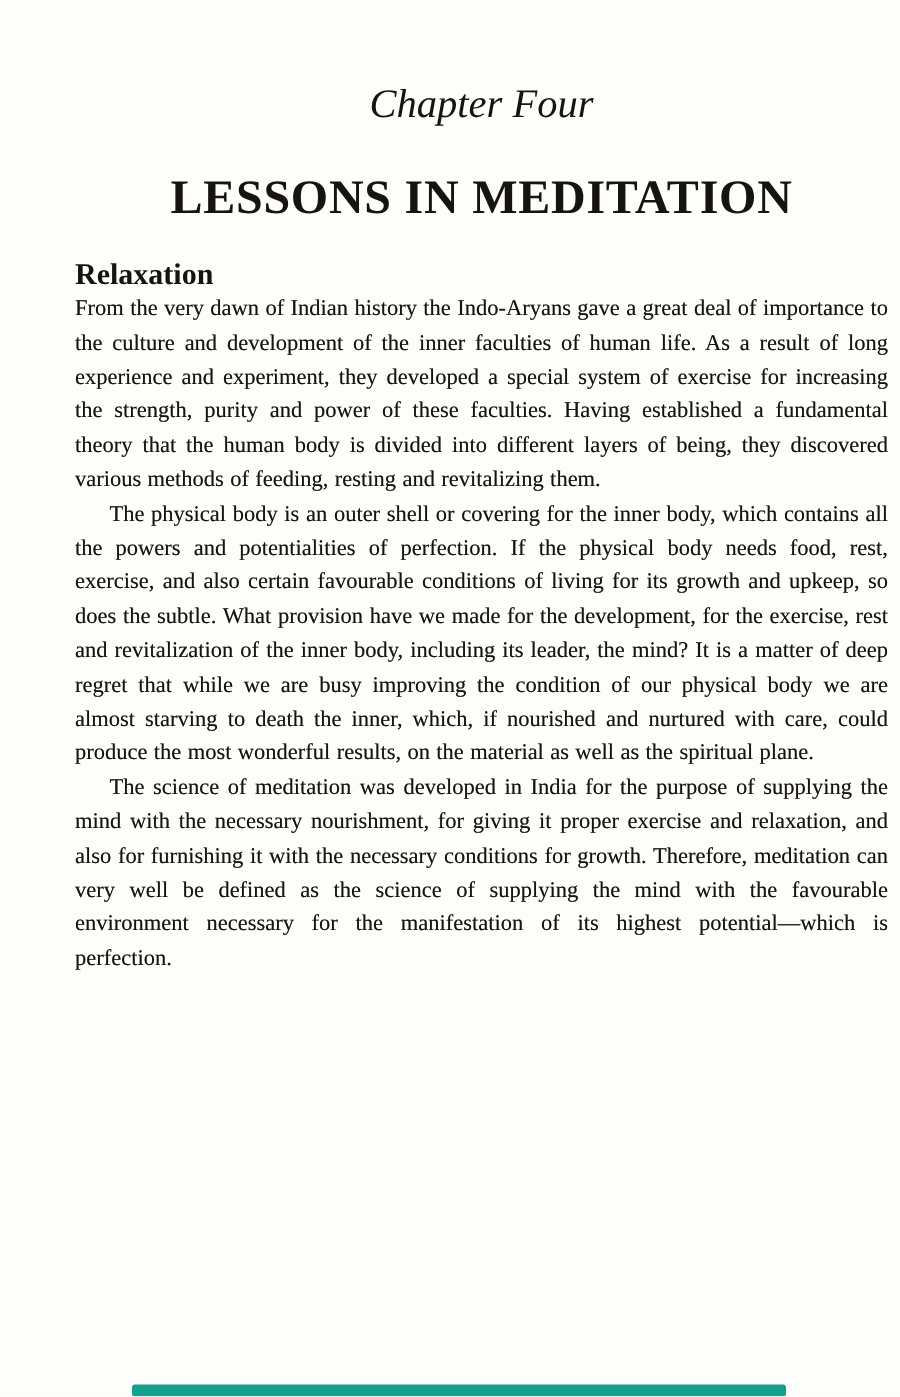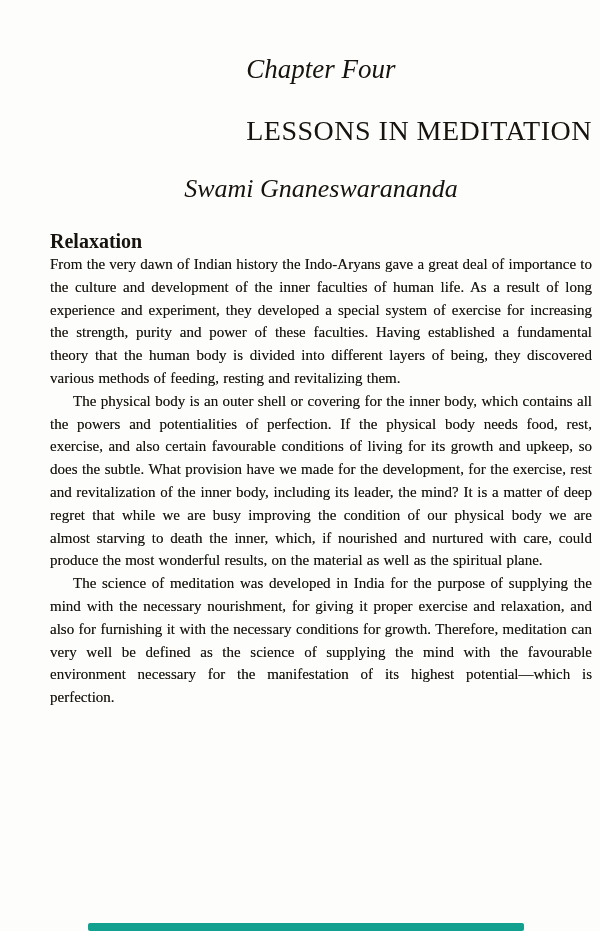--- a/index.html
+++ b/index.html
@@ -22,25 +22,25 @@
     width: 600px;
   }
   .chapter {
     font-style: italic;
     font-size: 27px;
     line-height: 30px;
     text-align: center;
     margin: 0;
   }
   .title {
-    font-size: 28px;
+    font-size: 32px;
     line-height: 30px;
-    font-weight: normal;
+    font-weight: bold;
     letter-spacing: 0.5px;
-    text-align: right;
+    text-align: center;
     margin: 32px 0 0 0;
   }
   .author {
     font-style: italic;
     font-size: 26px;
     line-height: 30px;
     text-align: center;
     margin: 28px 0 0 0;
   }
   .section-heading {
@@ -70,20 +70,19 @@
     border-radius: 2px;
   }
 </style>
 </head>
 <body>
 
 <div class="page" style="background: rgb(253, 253, 251); color: rgb(23, 19, 14);">
   <div class="content">
     <div class="chapter">Chapter Four</div>
     <h1 class="title">LESSONS IN MEDITATION</h1>
-    <div class="author">Swami Gnaneswarananda</div>
     <h2 class="section-heading">Relaxation</h2>
     <p class="body">From the very dawn of Indian history the Indo-Aryans gave a great deal of importance to the culture and development of the inner faculties of human life. As a result of long experience and experiment, they developed a special system of exercise for increasing the strength, purity and power of these faculties. Having established a fundamental theory that the human body is divided into different layers of being, they discovered various methods of feeding, resting and revitalizing them.</p>
     <p class="body indented">The physical body is an outer shell or covering for the inner body, which contains all the powers and potentialities of perfection. If the physical body needs food, rest, exercise, and also certain favourable conditions of living for its growth and upkeep, so does the subtle. What provision have we made for the development, for the exercise, rest and revitalization of the inner body, including its leader, the mind? It is a matter of deep regret that while we are busy improving the condition of our physical body we are almost starving to death the inner, which, if nourished and nurtured with care, could produce the most wonderful results, on the material as well as the spiritual plane.</p>
     <p class="body indented">The science of meditation was developed in India for the purpose of supplying the mind with the necessary nourishment, for giving it proper exercise and relaxation, and also for furnishing it with the necessary conditions for growth. Therefore, meditation can very well be defined as the science of supplying the mind with the favourable environment necessary for the manifestation of its highest potential—which is perfection.</p>
   </div>
   <div class="bottom-bar" style="background: rgb(18, 161, 142);"></div>
 </div>
 
 </body></html>

